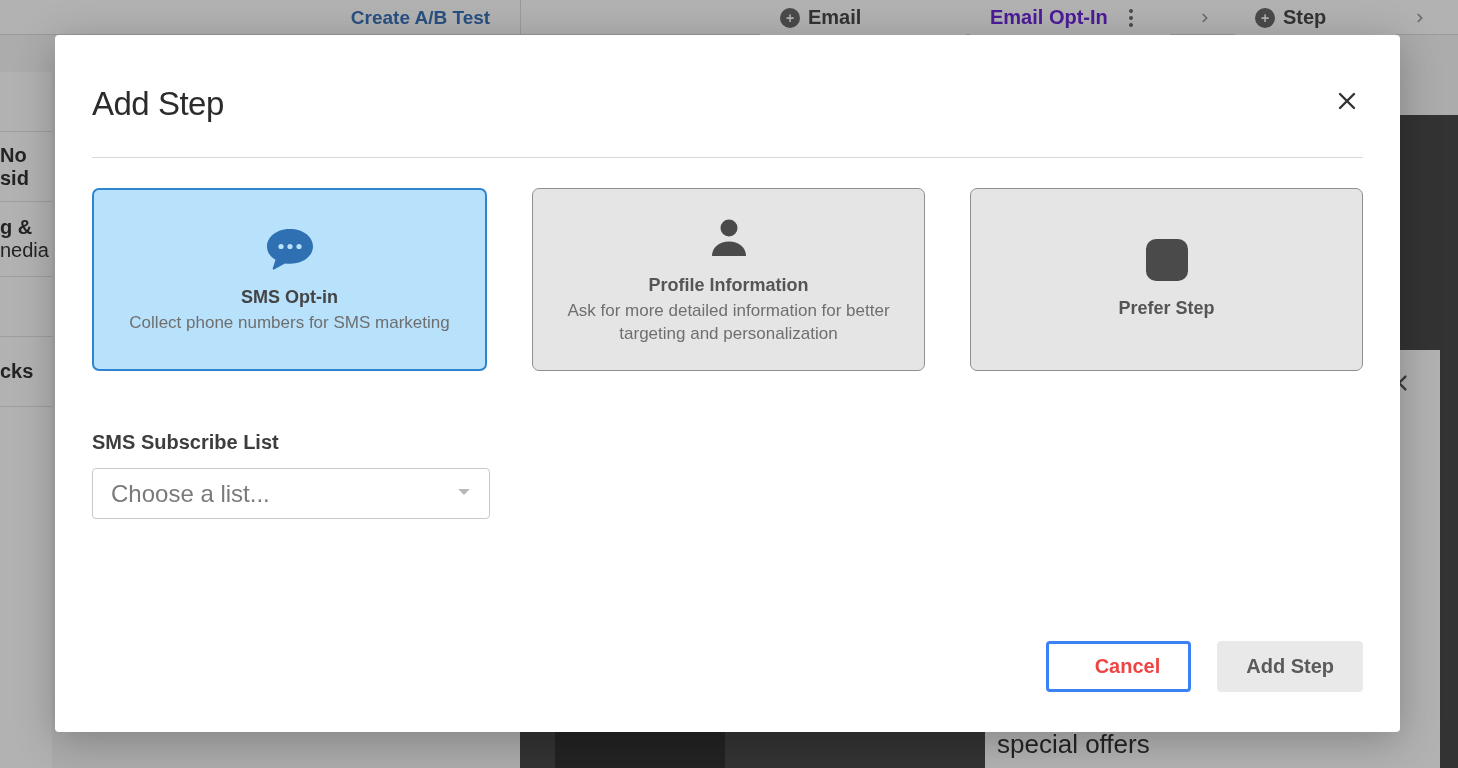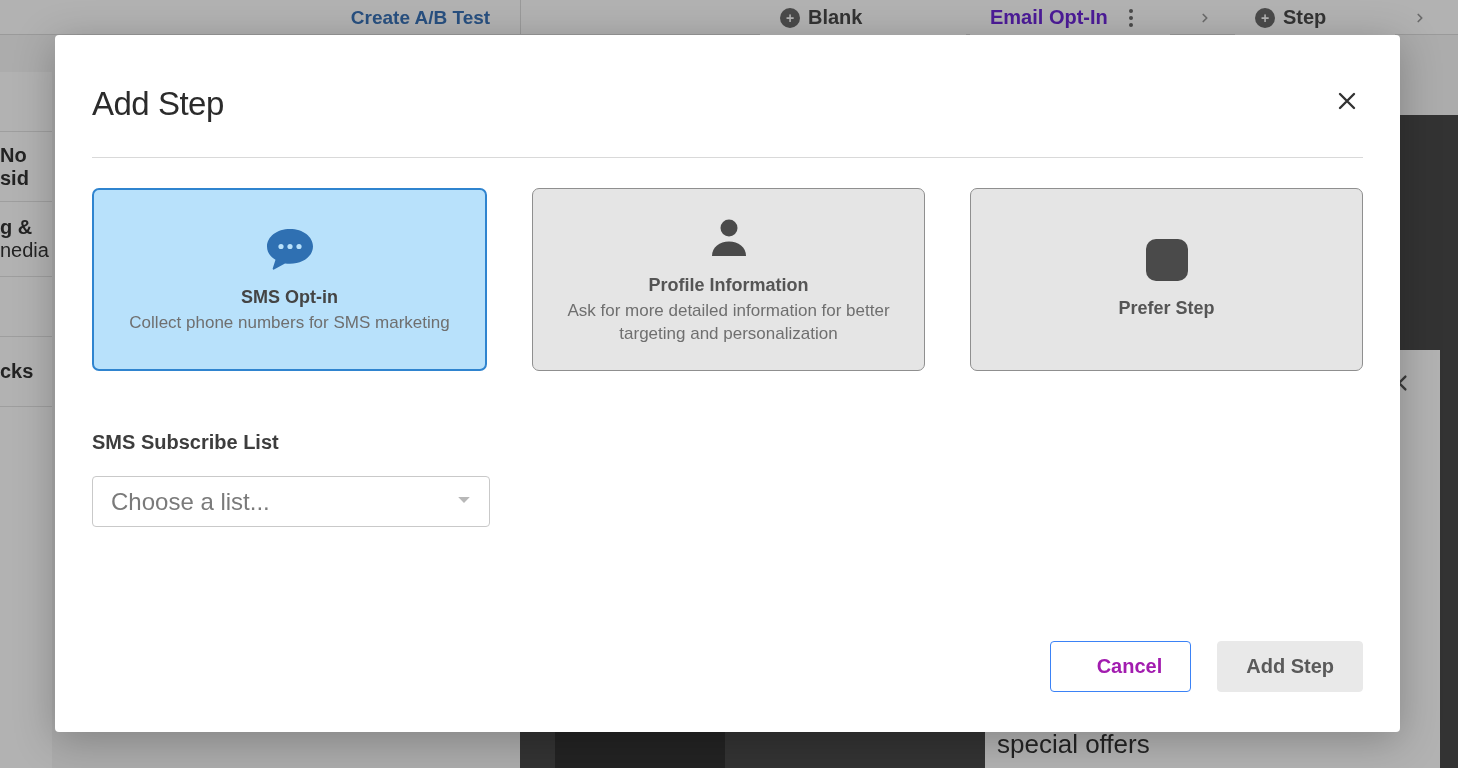--- a/index.html
+++ b/index.html
@@ -43,41 +43,41 @@
   .card-row { display: flex; gap: 45px; }
   .option-card { flex: 1; height: 183px; border: 1.5px solid #8f8f8f; border-radius: 7px; background: #e5e5e5; display: flex; flex-direction: column; align-items: center; justify-content: center; padding: 18px 28px; text-align: center; cursor: pointer; }
   .option-card.selected { background: #b8e1fb; border: 2px solid #2f84cf; }
   .card-icon { height: 48px; display: flex; align-items: center; justify-content: center; margin-bottom: 14px; color: #4a4a4a; }
   .option-card.selected .card-icon { color: #2f70b2; }
   .card-title { font-size: 18px; font-weight: 700; color: #555; margin-bottom: 4px; }
   .option-card.selected .card-title { color: #444; }
   .card-desc { font-size: 17px; color: #6f6f6f; line-height: 1.35; }
 
   .field-section { margin-top: 60px; width: 398px; }
-  .field-label { font-size: 20px; font-weight: 700; color: #3d3d3d; margin-bottom: 22px; }
+  .field-label { font-size: 20px; font-weight: 700; color: #3d3d3d; margin-bottom: 14px; }
   .select-box { height: 51px; width: 100%; border: 1px solid #c9c9c9; border-radius: 4px; background: #fff; display: flex; align-items: center; justify-content: space-between; padding: 0 18px; cursor: pointer; }
   .select-placeholder { font-size: 24px; color: #7a7a7a; }
   .select-caret svg { width: 14px; height: 14px; fill: #b8b8b8; }
 
   .modal-actions { margin-top: auto; display: flex; justify-content: flex-end; gap: 26px; }
   .btn { height: 51px; padding: 0 28px; border-radius: 4px; font-size: 20px; font-weight: 700; cursor: pointer; display: inline-flex; align-items: center; justify-content: center; }
-  .btn-secondary { background: #fff; border: 1px solid #3b82f6; color: #a21caf; padding-left: 46px; }
+  .btn-secondary { background: #fff; border: 3px solid #3b82f6; color: #ef4444; padding-left: 46px; }
   .btn-primary { background: #e9e9e9; border: 1px solid #e9e9e9; color: #5a5a5a; }
 </style>
 </head>
 <body>
 
 <div class="bg-layer">
   <div class="top-bar">
     <div class="ab-link">Create A/B Test</div>
   </div>
 
   <div class="step-pill" style="left:760px; width:206px;">
     <span class="plus-circ">+</span>
-    <span>Blank</span>
+    <span>Email</span>
   </div>
   <div class="step-pill" style="left:970px; width:200px; color:#6d28d9;">
     <span>Email Opt-In</span>
     <span class="kebab">
         <span class="kebab-col">
           <span class="kebab-dot"></span>
           <span class="kebab-dot"></span>
           <span class="kebab-dot"></span>
         </span>
       </span>

